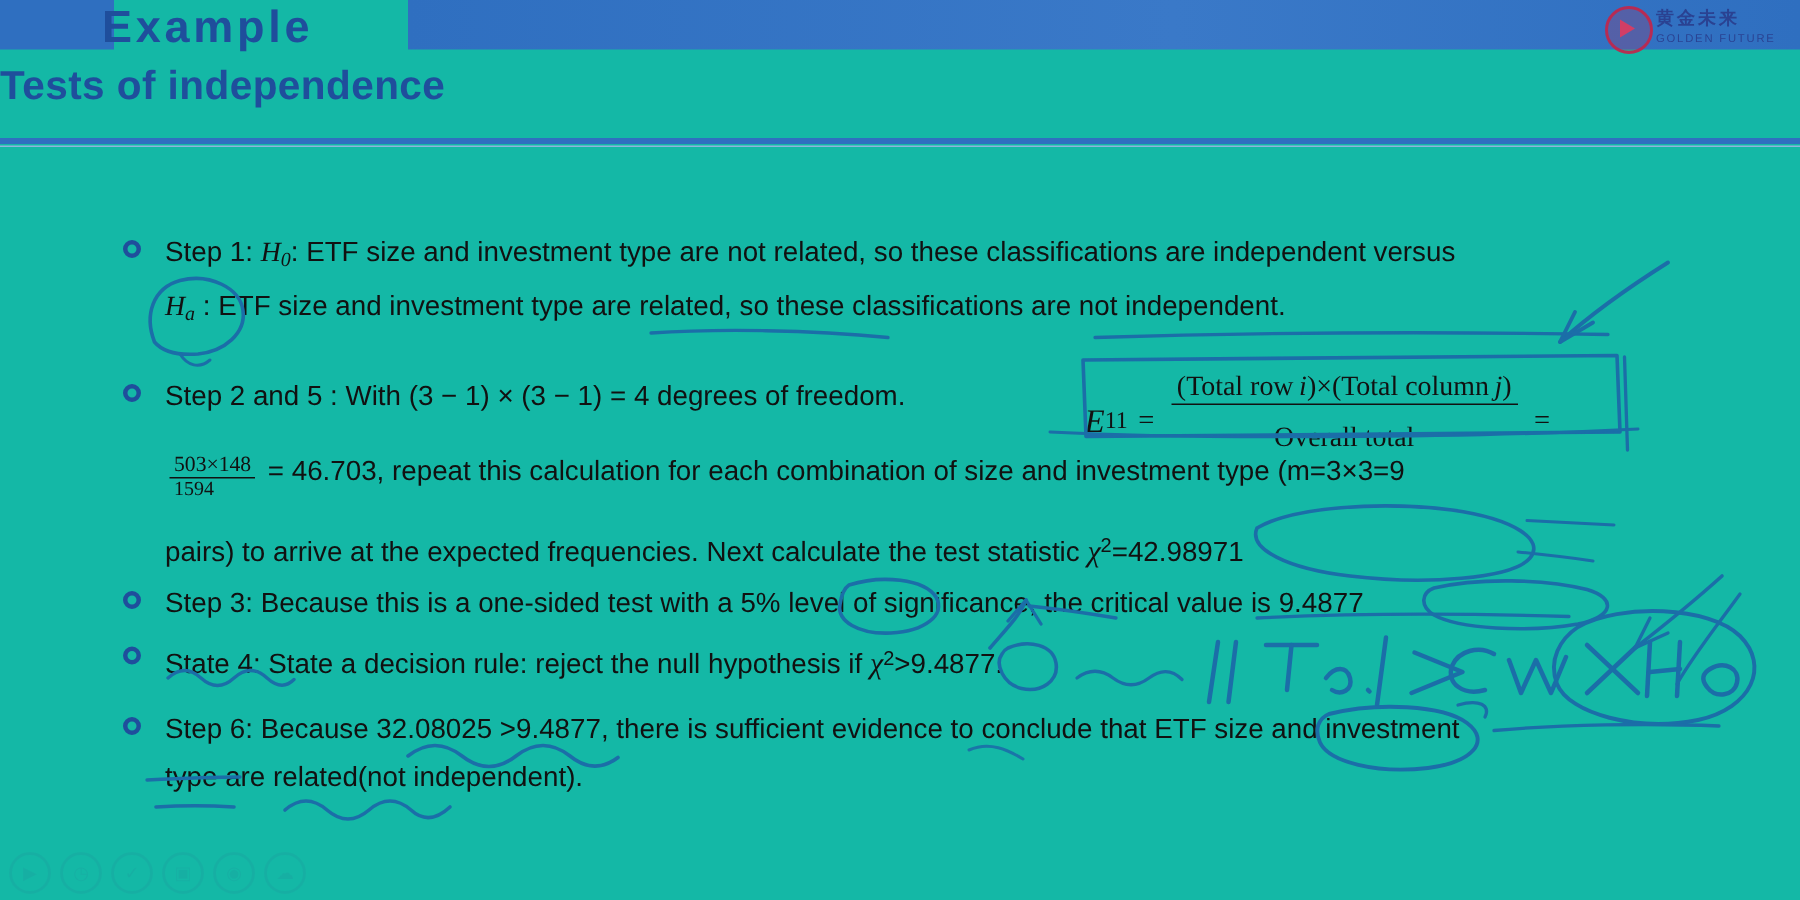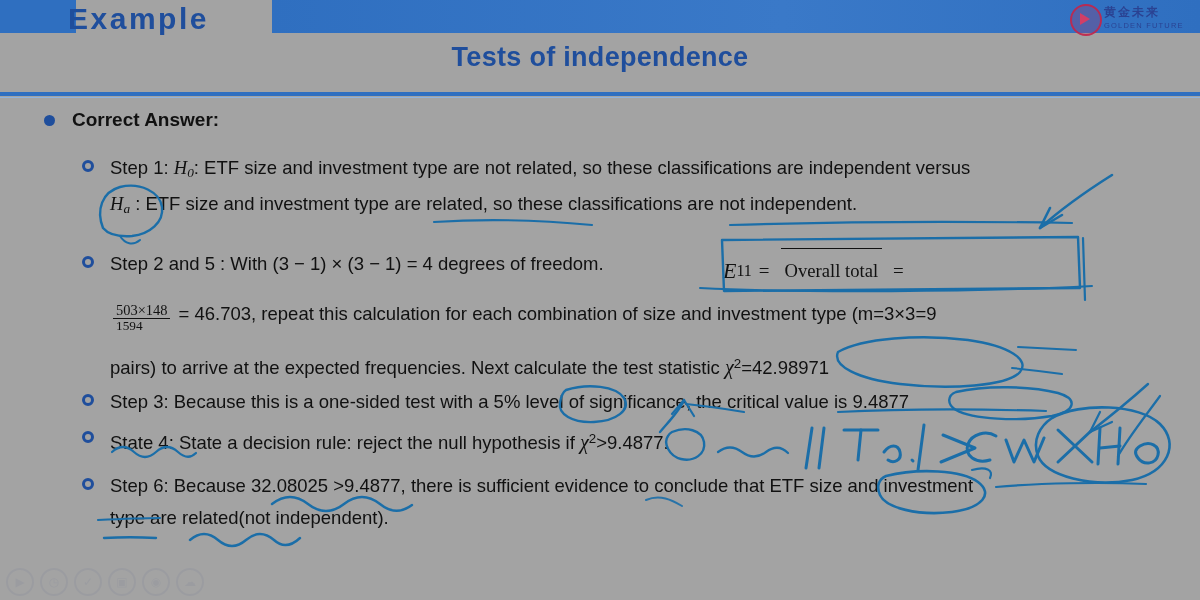--- a/index.html
+++ b/index.html
@@ -4,21 +4,21 @@
 <style>
   html, body {
     margin: 0;
     padding: 0;
     background: #ffffff;
   }
   #slide {
     position: relative;
     width: 1200px;
     height: 600px;
-    background: #a3a3a3;
+    background: #14b8a6;
     overflow: hidden;
     font-family: "Liberation Sans", sans-serif;
     color: #111;
   }
 
   
   .header-band {
     position: absolute;
     left: 0; top: 0;
     width: 1200px; height: 33px;
@@ -41,21 +41,21 @@
     font-size: 30px;
     font-weight: bold;
     color: #1f4e9c;
     letter-spacing: 2.5px;
     font-family: "Liberation Sans", sans-serif;
   }
   .slide-heading {
     position: absolute;
     left: 0; top: 42px;
     width: 1200px;
-    text-align: center;
+    text-align: left;
     font-size: 27px;
     font-weight: bold;
     color: #1f4e9c;
     letter-spacing: 0.3px;
   }
   .header-rule {
     position: absolute;
     left: 0; top: 92px;
     width: 1200px; height: 4px;
     background: #2f6fc0;
@@ -243,42 +243,39 @@
   <div class="header-rule2"></div>
 
   <div class="logo">
     <div class="logo-mark"></div>
     <div class="logo-cn">黄金未来</div>
     <div class="logo-en">GOLDEN FUTURE</div>
   </div>
 
   <div class="body-area">
 
-    <div class="bullet-l1">
-      <span class="dot-filled"></span>
-      <span class="l1-text">Correct Answer:</span>
-    </div>
 
     <div class="step-row" style="top:54px;">
       <span class="dot-ring"></span>
       <span class="step-text"><b>Step 1:</b>&nbsp;<span class="mi">H</span><span class="msub">0</span><span>: ETF size and investment type are not related, so these classifications are independent versus</span></span>
     </div>
 
     <div class="cont-line" style="top:90px;"><span class="mi">H</span><span class="msub">a</span>&nbsp;<span>: ETF size and investment type are related, so these classifications are not independent.</span></div>
 
     <div class="step-row" style="top:150px;">
       <span class="dot-ring"></span>
       <span class="step-text"><b>Step 2 and 5 :</b>&nbsp;<span>With (3 − 1) × (3 − 1) = 4 degrees of freedom.</span></span>
     </div>
 
     <div class="formula" style="left:723px; top:148px;">
       <span class="mi" style="font-size:22px;">E</span>
         <span style="font-size:16px; vertical-align:-0.3em;">11</span>
       <span class="eq">=</span>
       <span class="frac-big">
+        <span class="num"><span>(Total row</span> <span class="mi">i</span><span>)×(Total column</span> <span class="mi">j</span><span>)</span></span>
         <span class="den">Overall total</span>
       </span>
       <span class="eq">=</span>
     </div>
 
     <div class="cont-line" style="top:200px;"><span class="frac"><span class="num">503×148</span><span class="den">1594</span></span>&nbsp;<span>= 46.703, repeat this calculation for each combination of size and investment type (m=3×3=9</span></div>
 
     <div class="cont-line" style="top:250px;"><span>pairs) to arrive at the expected frequencies. Next calculate the test statistic</span>&nbsp;<span class="mi" style="font-size:20px;">χ</span><span class="msup">2</span><span>=42.98971</span></div>
 
     <div class="step-row" style="top:288px;">

